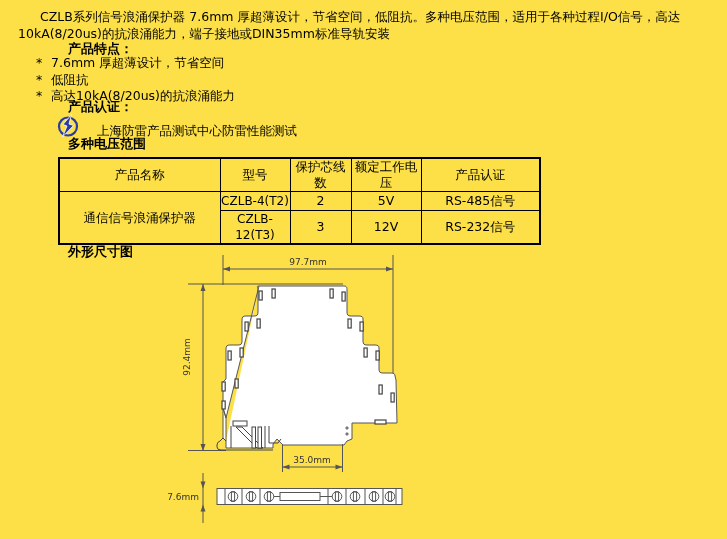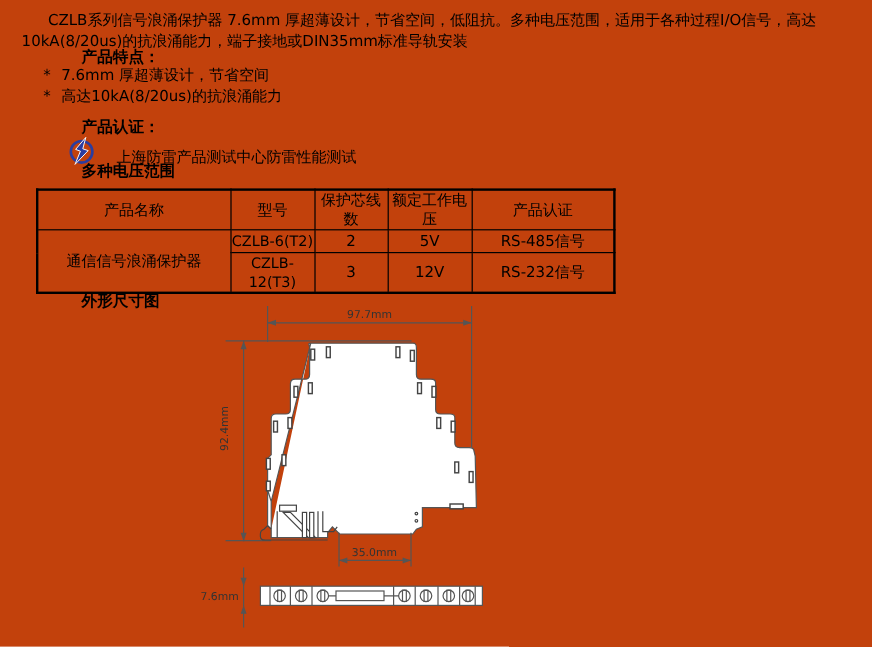--- a/index.html
+++ b/index.html
@@ -1,34 +1,34 @@
 <!DOCTYPE html>
 <html><head>
 <meta charset="utf-8">
 <style>
   html,body{margin:0;padding:0;background:#fff;}
   .page{
-    position:relative;width:727px;height:539px;background:#c2410c;overflow:hidden;
+    position:relative;width:727px;height:539px;background:#fde047;overflow:hidden;
     font-family:"DejaVu Sans","Liberation Sans",sans-serif;
     color:#000;font-size:12.5px;line-height:16px;
   }
   .abs{position:absolute;}
   .intro{left:18px;top:8px;width:696px;text-indent:22px;line-height:17px;}
   .heading{font-weight:bold;font-size:13px;white-space:nowrap;margin-left:39px;}
   .h-features{left:29px;top:41px;}
   .bullets{left:36px;top:55px;line-height:16.5px;}
   .bullet-line{white-space:nowrap;}
   .bullet-line .star{display:inline-block;width:9px;}
   .bullet-line .txt{margin-left:6px;}
   .h-cert{left:29px;top:99px;}
   .cert-row{left:56px;top:113px;display:flex;align-items:flex-end;}
   .cert-row .cert-text{margin-left:17px;white-space:nowrap;}
   .h-table{left:29px;top:136px;}
   .sel-table{left:30px;top:157px;}
-  table{border-collapse:collapse;table-layout:fixed;width:481px;font-size:12.5px;}
+  table{border-collapse:collapse;table-layout:fixed;width:481px;font-size:12.5px;margin-left:28px;}
   table{border:2px solid #000;}
   th,td{border:1px solid #000;text-align:center;padding:0;font-weight:normal;vertical-align:middle;}
   tr.hdr{height:30px;}
   tr.r1{height:19px;}
   tr.r2{height:18px;}
   td.mono, th.mono{font-size:12px;}
   .h-outline{left:29px;top:244px;}
   .diagram{left:160px;top:245px;}
   svg text{font-family:"DejaVu Sans","Liberation Sans",sans-serif;}
 </style>
@@ -36,20 +36,23 @@
 <body>
 
 <div class="page">
 
   <div class="abs intro">CZLB系列信号浪涌保护器 7.6mm 厚超薄设计，节省空间，低阻抗。多种电压范围，适用于各种过程I/O信号，高达10kA(8/20us)的抗浪涌能力，端子接地或DIN35mm标准导轨安装</div>
 
   <div class="abs heading h-features">产品特点：</div>
   <div class="abs bullets">
     <div class="bullet-line">
       <span class="star">*</span><span class="txt">7.6mm 厚超薄设计，节省空间</span>
+    </div>
+    <div class="bullet-line">
+      <span class="star">*</span><span class="txt">低阻抗</span>
     </div>
     <div class="bullet-line">
       <span class="star">*</span><span class="txt">高达10kA(8/20us)的抗浪涌能力</span>
     </div>
   </div>
 
   <div class="abs heading h-cert">产品认证：</div>
   <div class="abs cert-row">
     <svg width="24" height="26" viewBox="0 0 24 26">
       <circle cx="12" cy="13.5" r="9" fill="none" stroke-width="2.2" stroke="#2b3da0"></circle>
@@ -71,21 +74,21 @@
       <tbody>
           <tr class="hdr">
         <th>产品名称</th>
         <th>型号</th>
         <th>保护芯线数</th>
         <th>额定工作电压</th>
         <th>产品认证</th>
       </tr>
       <tr class="r1">
         <td rowspan="2">通信信号浪涌保护器</td>
-        <td class="mono">CZLB-6(T2)</td>
+        <td class="mono">CZLB-4(T2)</td>
         <td>2</td>
         <td>5V</td>
         <td>RS-485信号</td>
       </tr>
       <tr class="r2">
         <td class="mono">CZLB-12(T3)</td>
         <td>3</td>
         <td>12V</td>
         <td>RS-232信号</td>
       </tr>

